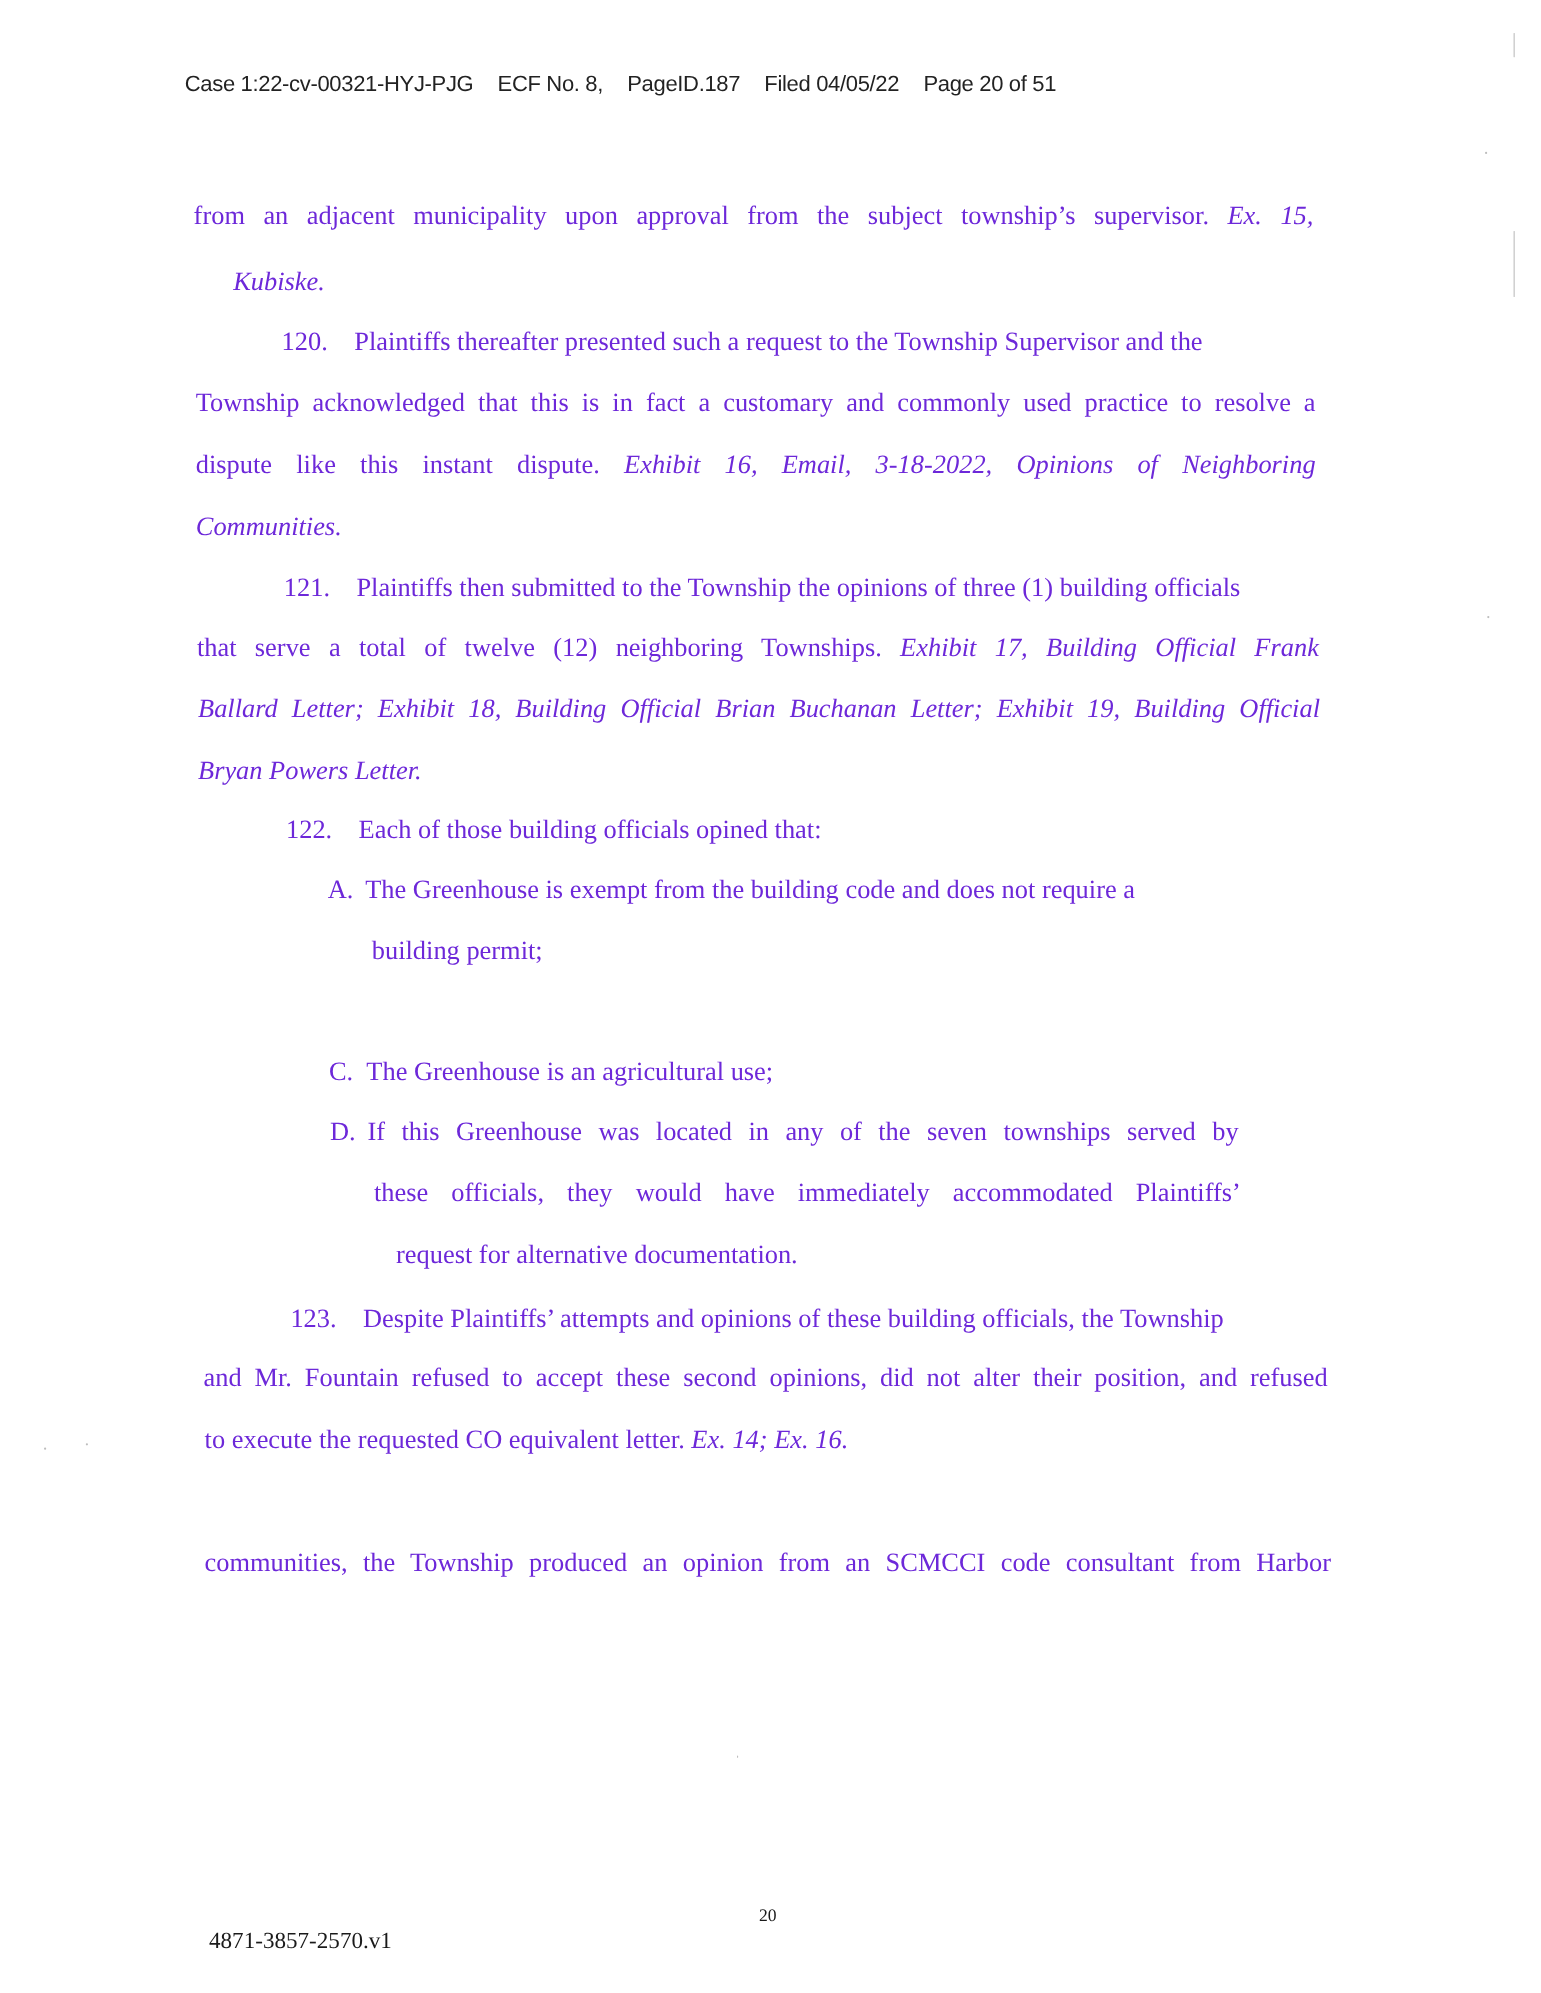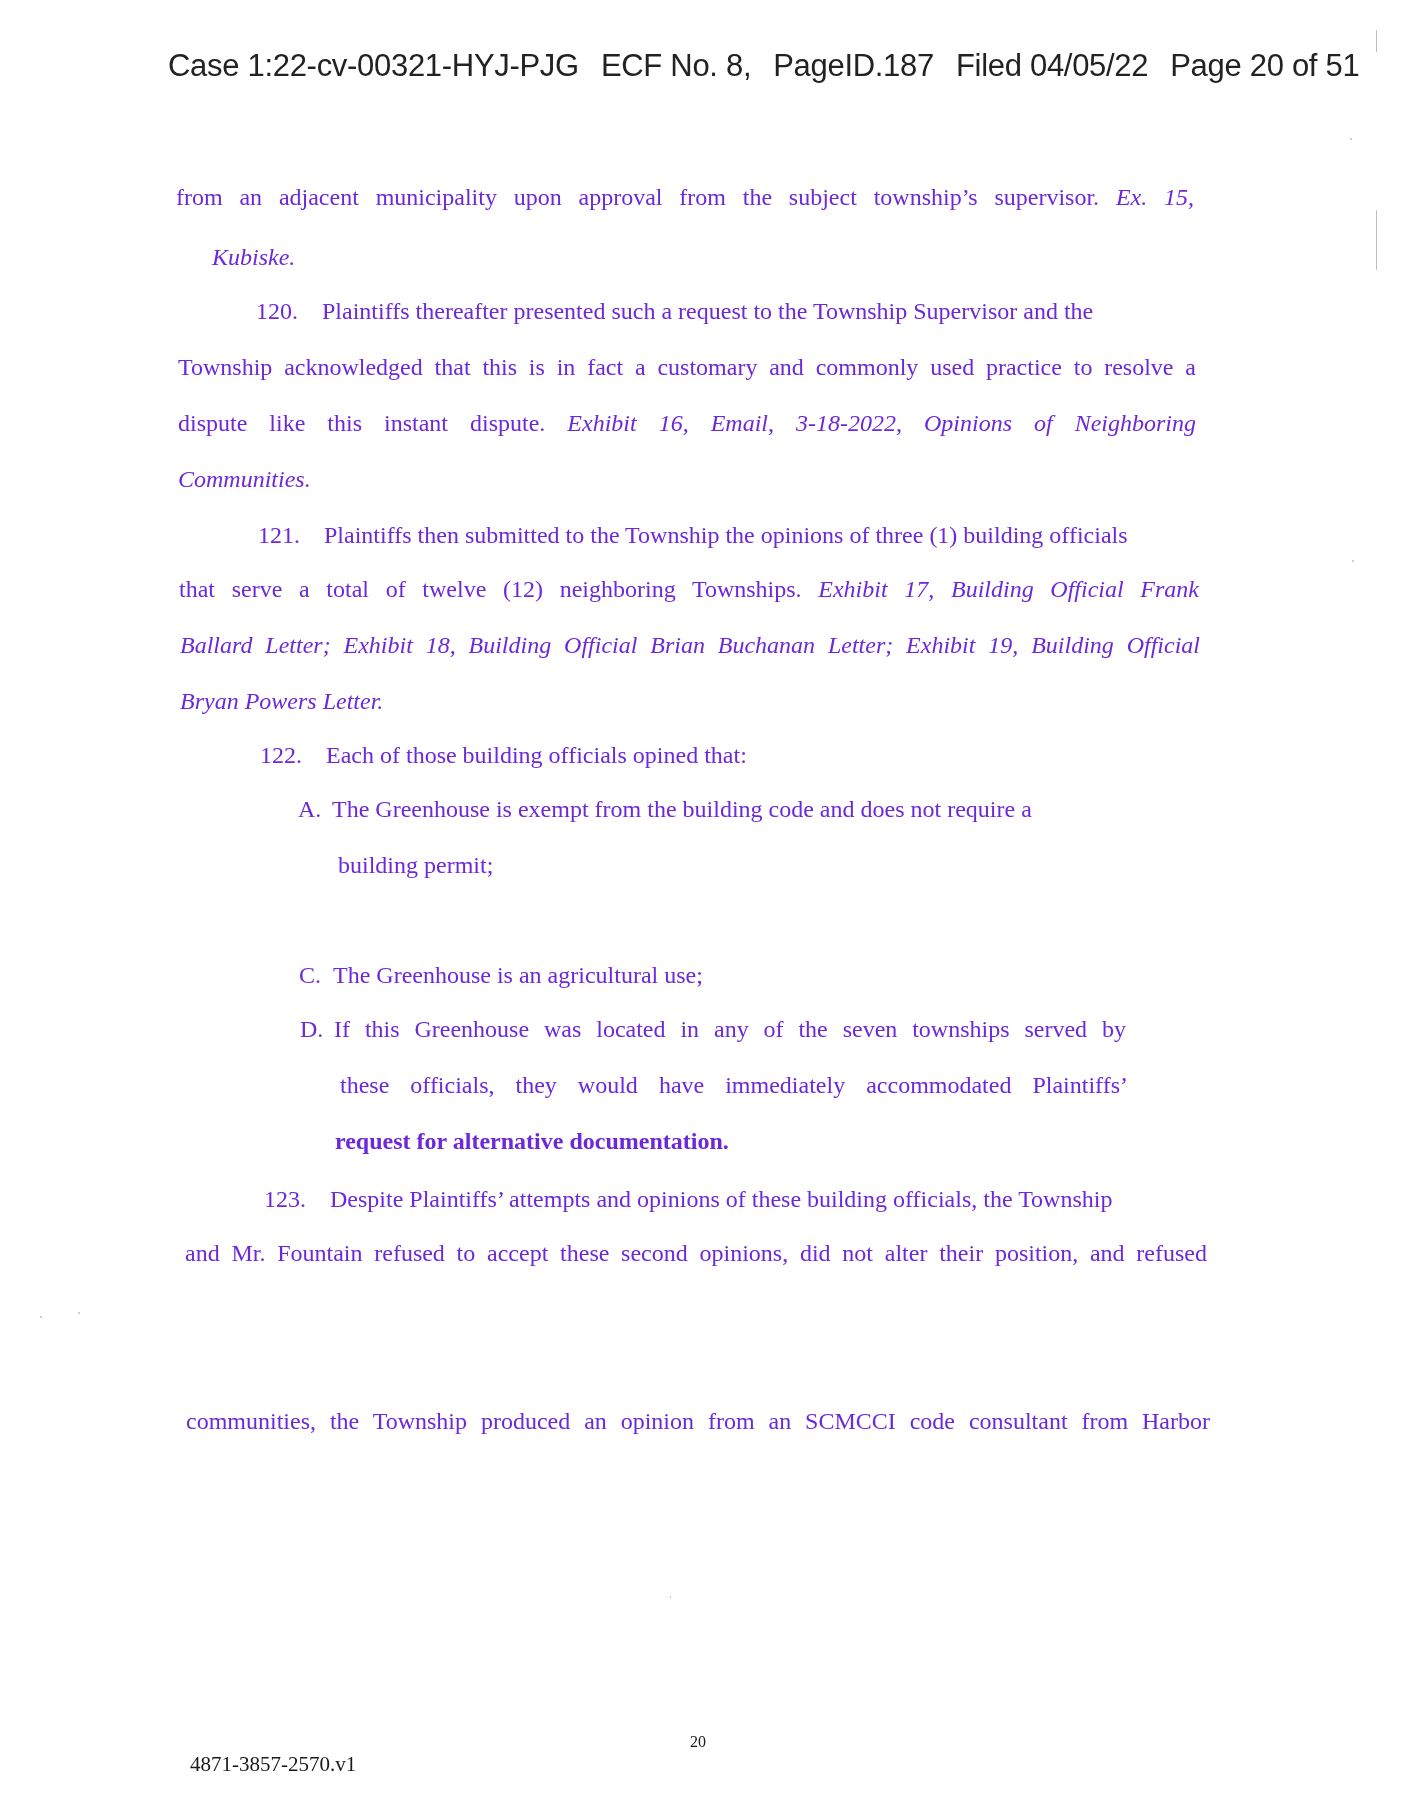--- a/index.html
+++ b/index.html
@@ -17,23 +17,23 @@
     }
     .page {
       position: absolute;
       left: 0; top: 0;
       width: 1401px; height: 1812px;
       background: #ffffff;
     }
     .ecf-header {
       position: absolute;
       left: 168px;
-      top: 48px;
+      top: 66px;
       font-family: "Liberation Sans", "DejaVu Sans", sans-serif;
-      font-size: 31px;
+      font-size: 20px;
       color: #222;
       white-space: nowrap;
       letter-spacing: -0.3px;
     }
     .ecf-header span { margin-right: 22px; }
 
     .line {
       position: absolute;
       font-size: 24px;
       white-space: nowrap;
@@ -134,29 +134,32 @@
   <div class="line justify" style="left:300px; top:1016px; width:826px;">
     <span class="list-letter">D.</span><span>If this Greenhouse was located in any of the seven townships served by</span>
   </div>
 
   <div class="line" style="left:299px; top:962px;">
     <span class="list-letter">C.</span><span>The Greenhouse is an agricultural use;</span>
   </div>
   <div class="line justify" style="left:340px; top:1072px; width:788px;">
     <span>these officials, they would have immediately accommodated Plaintiffs’</span>
   </div>
-  <div class="line" style="left:335px; top:1128px;font-weight:bold;">
+  <div class="line" style="left:360px; top:1128px;">
     <span>request for alternative documentation.</span>
   </div>
 
   <div class="line" style="left:264px; top:1186px;">
     <span class="para-num">123.</span><span>Despite Plaintiffs’ attempts and opinions of these building officials, the Township</span>
   </div>
   <div class="line justify" style="left:185px; top:1240px; width:1022px;">
     <span>and Mr. Fountain refused to accept these second opinions, did not alter their position, and refused</span>
+  </div>
+  <div class="line" style="left:186px; top:1296px;">
+    <span>to execute the requested CO equivalent letter. </span><i>Ex. 14; Ex. 16.</i>
   </div>
 
   <div class="line justify" style="left:186px; top:1408px; width:1024px;">
     <span>communities, the Township produced an opinion from an SCMCCI code consultant from Harbor</span>
   </div>
 
   <div class="page-number">20</div>
   <div class="doc-id">4871-3857-2570.v1</div>
 
   <div class="speck" style="left:1376px; top:30px; height:22px; width:1px;"></div>

